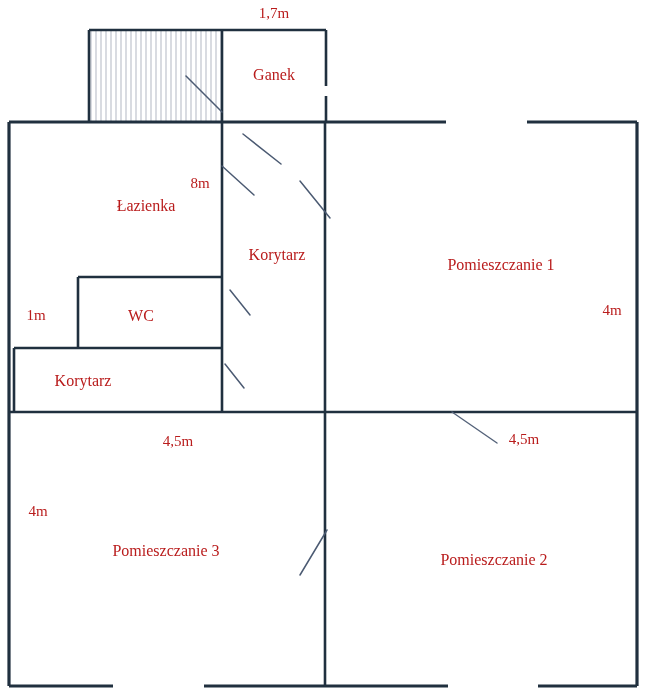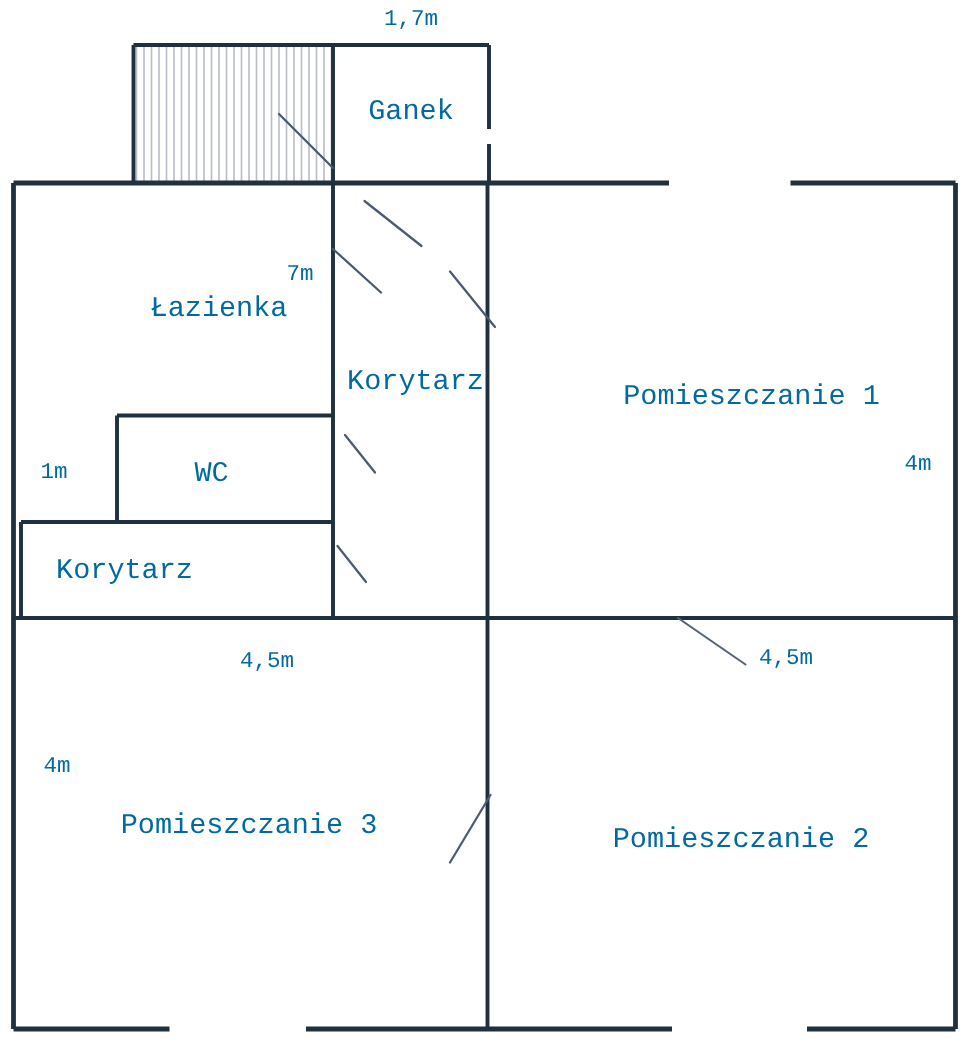--- a/index.html
+++ b/index.html
@@ -20,28 +20,28 @@
   #plan-svg {
     position: absolute;
     left: 0;
     top: 0;
     width: 649px;
     height: 700px;
     display: block;
   }
   .label {
     position: absolute;
-    color: #0369a1;
-    font-family: Liberation Mono, monospace;
+    color: #b91c1c;
+    font-family: Liberation Serif, serif;
     white-space: nowrap;
     line-height: 1;
     -webkit-font-smoothing: antialiased;
   }
   .room-label {
-    font-size: 19px;
+    font-size: 16px;
   }
   .dim-label {
     font-size: 15px;
   }
   .wall {
     stroke: #20303f;
     fill: none;
     stroke-linecap: butt;
   }
   .wall-outer {
@@ -146,21 +146,21 @@
       <div class="label room-label" style="left: 114px; top: 206px; transform: translate(-50%, -50%); margin-left: 32px;">Łazienka</div>
       <div class="label room-label" style="left: 277px; top: 255px; transform: translate(-50%, -50%);">Korytarz</div>
       <div class="label room-label" style="left: 141px; top: 316px; transform: translate(-50%, -50%);">WC</div>
       <div class="label room-label" style="left: 83px; top: 381px; transform: translate(-50%, -50%);">Korytarz</div>
       <div class="label room-label" style="left: 501px; top: 265px; transform: translate(-50%, -50%); text-align: right;">Pomieszczanie 1</div>
       <div class="label room-label" style="left: 166px; top: 551px; transform: translate(-50%, -50%);">Pomieszczanie 3</div>
       <div class="label room-label" style="left: 494px; top: 560px; transform: translate(-50%, -50%); text-align: right;">Pomieszczanie 2</div>
     </div>
   <div id="dim-labels">
       <div class="label dim-label" style="left: 274px; top: 13px; transform: translate(-50%, -50%);">1,7m</div>
-      <div class="label dim-label" style="left: 200px; top: 183px; transform: translate(-50%, -50%);">7m</div>
+      <div class="label dim-label" style="left: 200px; top: 183px; transform: translate(-50%, -50%);">8m</div>
       <div class="label dim-label" style="left: 36px; top: 315px; transform: translate(-50%, -50%);">1m</div>
       <div class="label dim-label" style="left: 612px; top: 310px; transform: translate(-50%, -50%);">4m</div>
       <div class="label dim-label" style="left: 178px; top: 441px; transform: translate(-50%, -50%);">4,5m</div>
       <div class="label dim-label" style="left: 524px; top: 439px; transform: translate(-50%, -50%);">4,5m</div>
       <div class="label dim-label" style="left: 38px; top: 511px; transform: translate(-50%, -50%);">4m</div>
     </div>
 
 </div>
 
 </body></html>

